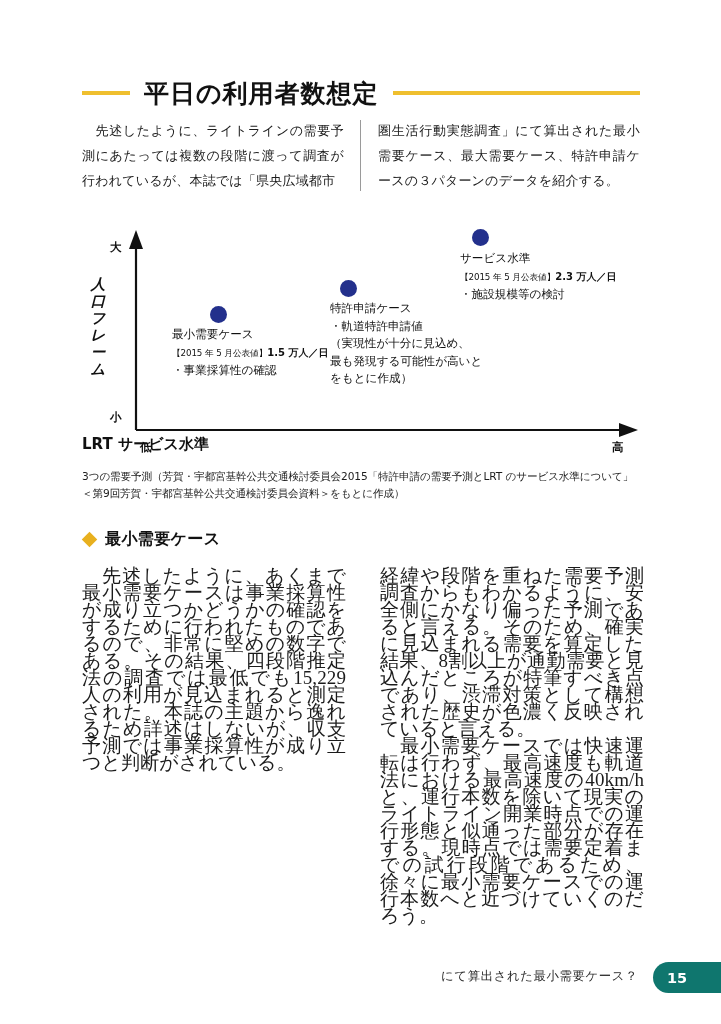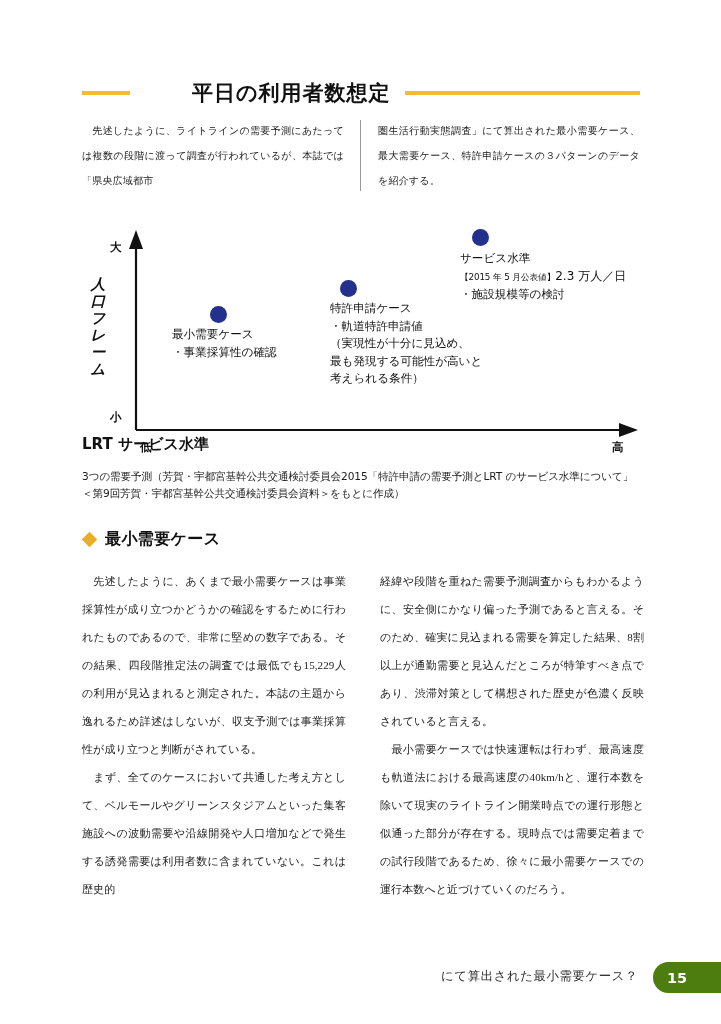--- a/index.html
+++ b/index.html
@@ -41,40 +41,39 @@
     flex: 0 0 auto;
   }
   .rule-right {
     flex: 1 1 auto;
     height: 4px;
     background: #efbf2e;
   }
   .section-title {
     font-family: "DejaVu Sans", "Liberation Sans", sans-serif;
     font-weight: bold;
-    font-size: 21px;
+    font-size: 25px;
     letter-spacing: 1px;
     color: #111111;
     white-space: nowrap;
     flex: 0 0 auto;
-    margin-left: 48px;
   }
 
   
   .intro {
     position: absolute;
     left: 82px;
     top: 118px;
     width: 558px;
     display: flex;
     gap: 0;
   }
   .intro-col {
     width: 262px;
-    font-size: 10px;
+    font-size: 13px;
     line-height: 25px;
     text-align: justify;
     text-justify: inter-character;
     letter-spacing: 0.2px;
   }
   .intro-col p { margin: 0; }
   .intro-col.left { padding-right: 16px; }
   .intro-divider {
     width: 1px;
     background: #9a9a9a;
@@ -147,21 +146,21 @@
     font-family: "DejaVu Sans", "Liberation Sans", sans-serif;
     font-size: 11.6px;
     line-height: 17.5px;
     color: #111;
     white-space: nowrap;
   }
   .anno .v-small {
     font-size: 8.7px;
     letter-spacing: -0.1px;
   }
-  .anno .v-num { font-size: 12px; }
+  .anno .v-num { font-size: 10px; font-weight: bold; }
   .anno-min { left: 90px;  top: 108px; }
   .anno-pat { left: 248px; top: 82px; }
   .anno-max { left: 378px; top: 32px; }
 
   
   .chart-caption {
     position: absolute;
     left: 82px;
     top: 468px;
     width: 566px;
@@ -200,22 +199,22 @@
   .body-cols {
     position: absolute;
     left: 82px;
     top: 567px;
     width: 562px;
     display: flex;
     gap: 34px;
   }
   .body-col {
     width: 264px;
-    font-size: 11px;
-    line-height: 28px;
+    font-size: 19px;
+    line-height: 17px;
     text-align: justify;
     text-justify: inter-character;
     letter-spacing: 0.1px;
   }
   .body-col p { margin: 0; }
 
   
   .footer {
     position: absolute;
     left: 0;
@@ -231,21 +230,21 @@
     font-size: 12.4px;
     color: #2a2a2a;
     letter-spacing: 0.6px;
   }
   .page-badge {
     position: absolute;
     right: 0;
     top: 0;
     width: 68px;
     height: 31px;
-    background: #4d7c0f;
+    background: #0f766e;
     border-top-left-radius: 16px;
     border-bottom-left-radius: 16px;
     display: flex;
     align-items: center;
     justify-content: flex-start;
     padding-left: 14px;
     box-sizing: border-box;
   }
   .page-num {
     font-family: "DejaVu Sans", "Liberation Sans", sans-serif;
@@ -289,30 +288,31 @@
     <div class="x-axis-label">LRT サービス水準</div>
 
     <div class="axis-cap cap-big">大</div>
     <div class="axis-cap cap-small">小</div>
     <div class="axis-cap cap-low">低</div>
     <div class="axis-cap cap-high">高</div>
 
     <div class="dot dot-min"></div>
     <div class="anno anno-min">
       <div>最小需要ケース</div>
+      <div><span class="v-small">【2015 年 5 月公表値】</span><span class="v-num">1.5 万人／日</span></div>
       <div>・事業採算性の確認</div>
     </div>
 
     <div class="dot dot-pat"></div>
     <div class="anno anno-pat">
       <div>特許申請ケース</div>
       <div>・軌道特許申請値</div>
       <div>（実現性が十分に見込め、</div>
       <div>最も発現する可能性が高いと</div>
-      <div>考えられる条件）</div>
+      <div>をもとに作成）</div>
     </div>
 
     <div class="dot dot-max"></div>
     <div class="anno anno-max">
       <div>サービス水準</div>
       <div><span class="v-small">【2015 年 5 月公表値】</span><span class="v-num">2.3 万人／日</span></div>
       <div>・施設規模等の検討</div>
     </div>
   </div>
 
@@ -323,21 +323,20 @@
 
   <div class="subhead">
     <div class="diamond"></div>
     <div class="subhead-text">最小需要ケース</div>
   </div>
 
   <div class="body-cols">
     <div class="body-col">
 
     <p>　先述したように、あくまで最小需要ケースは事業採算性が成り立つかどうかの確認をするために行われたものであるので、非常に堅めの数字である。その結果、四段階推定法の調査では最低でも15,229人の利用が見込まれると測定された。本誌の主題から逸れるため詳述はしないが、収支予測では事業採算性が成り立つと判断がされている。</p>
-        <p>　まず、全てのケースにおいて共通した考え方として、ベルモールやグリーンスタジアムといった集客施設への波動需要や沿線開発や人口増加などで発生する誘発需要は利用者数に含まれていない。これは歴史的</p>
       </div>
     <div class="body-col">
 
     <p>経緯や段階を重ねた需要予測調査からもわかるように、安全側にかなり偏った予測であると言える。そのため、確実に見込まれる需要を算定した結果、8割以上が通勤需要と見込んだところが特筆すべき点であり、渋滞対策として構想された歴史が色濃く反映されていると言える。</p>
         <p>　最小需要ケースでは快速運転は行わず、最高速度も軌道法における最高速度の40km/hと、運行本数を除いて現実のライトライン開業時点での運行形態と似通った部分が存在する。現時点では需要定着までの試行段階であるため、徐々に最小需要ケースでの運行本数へと近づけていくのだろう。</p>
       </div>
   </div>
 
   <div class="footer">
     <div class="footer-text">にて算出された最小需要ケース？</div>

